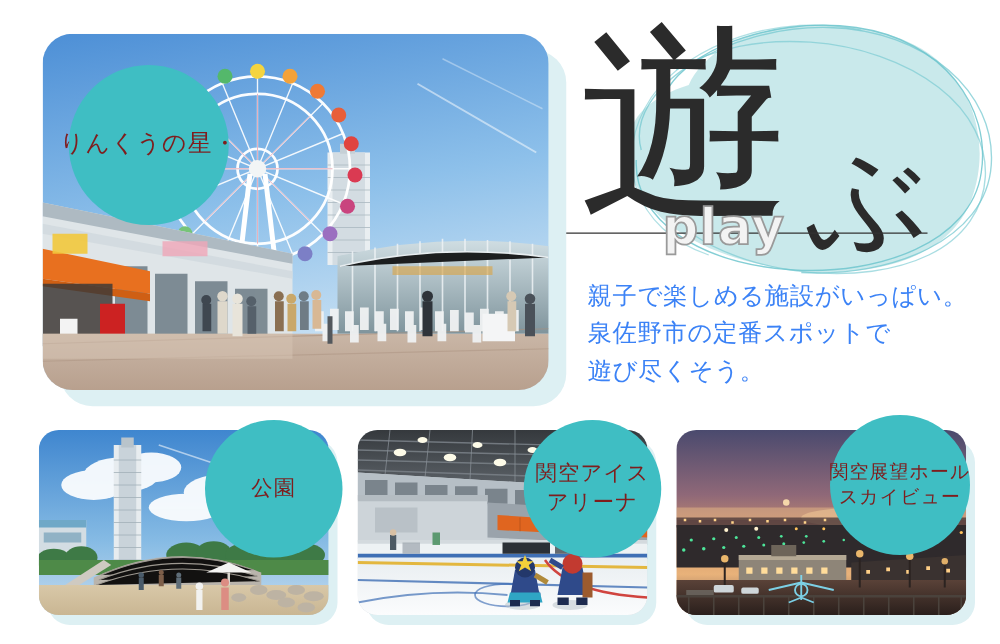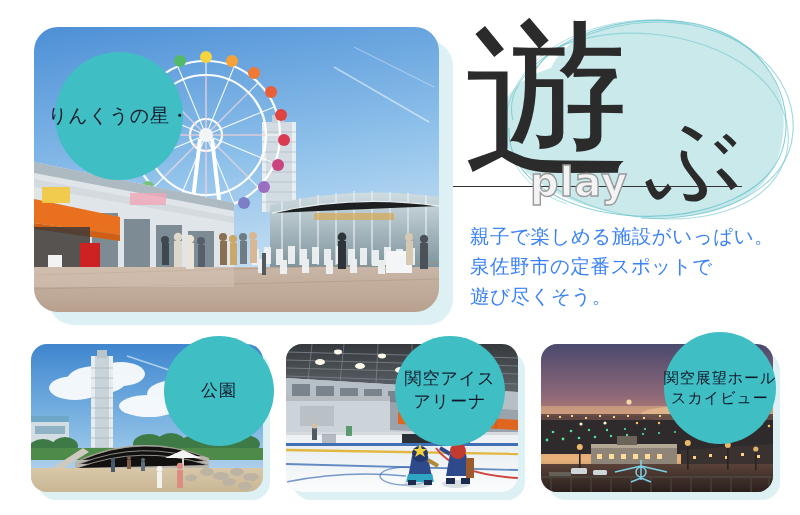--- a/index.html
+++ b/index.html
@@ -21,21 +21,21 @@
 
   
   .photo{position:absolute;border-radius:24px;overflow:hidden;}
   .photo.sm{border-radius:16px;}
   .photo-inner{position:absolute;left:0;top:0;width:100%;height:100%;}
 
   
   .badge{
     position:absolute;border-radius:50%;
     display:flex;flex-direction:column;align-items:center;justify-content:center;
-    color:#0f172a;text-align:center;letter-spacing:1px;
+    color:#7f1d1d;text-align:center;letter-spacing:1px;
     line-height:1.34;
   }
   .badge span{display:block;white-space:nowrap;}
 
   
   .hero{position:absolute;}
   .kanji-you{
     position:absolute;left:462px;top:12px;
     font-family:"DejaVu Serif","Liberation Serif",serif;
     font-size:172px;line-height:172px;color:#2b2b2b;font-weight:400;
@@ -474,21 +474,21 @@
       </g>
 
       <g transform="translate(26,84)">
         <rect x="0" y="0" width="5" height="12" fill="#4d5a64"></rect>
         <circle cx="2.5" cy="-2" r="2.6" fill="#d8c0a4"></circle>
       </g>
       <rect x="60" y="82" width="6" height="10" fill="#3f8a55" opacity="0.8"></rect>
     </svg>
   </div>
 
-  <div class="badge" style="left:395px;top:336px;width:110px;height:110px;background:#3FBEC3;font-size:17px;">
+  <div class="badge" style="left:419px;top:336px;width:110px;height:110px;background:#3FBEC3;font-size:17px;">
     <span>関空アイス</span>
     <span>アリーナ</span>
   </div>
 
   <div class="backing sm" style="left:548px;top:352px;width:232px;height:148px;"></div>
 
   <div class="photo sm" style="left:541px;top:344px;width:232px;height:148px;">
     <svg class="photo-inner" viewBox="0 0 232 148" preserveAspectRatio="xMidYMid slice" xmlns="http://www.w3.org/2000/svg">
       <defs>
         <linearGradient id="dusk3" x1="0" y1="0" x2="0" y2="1">

